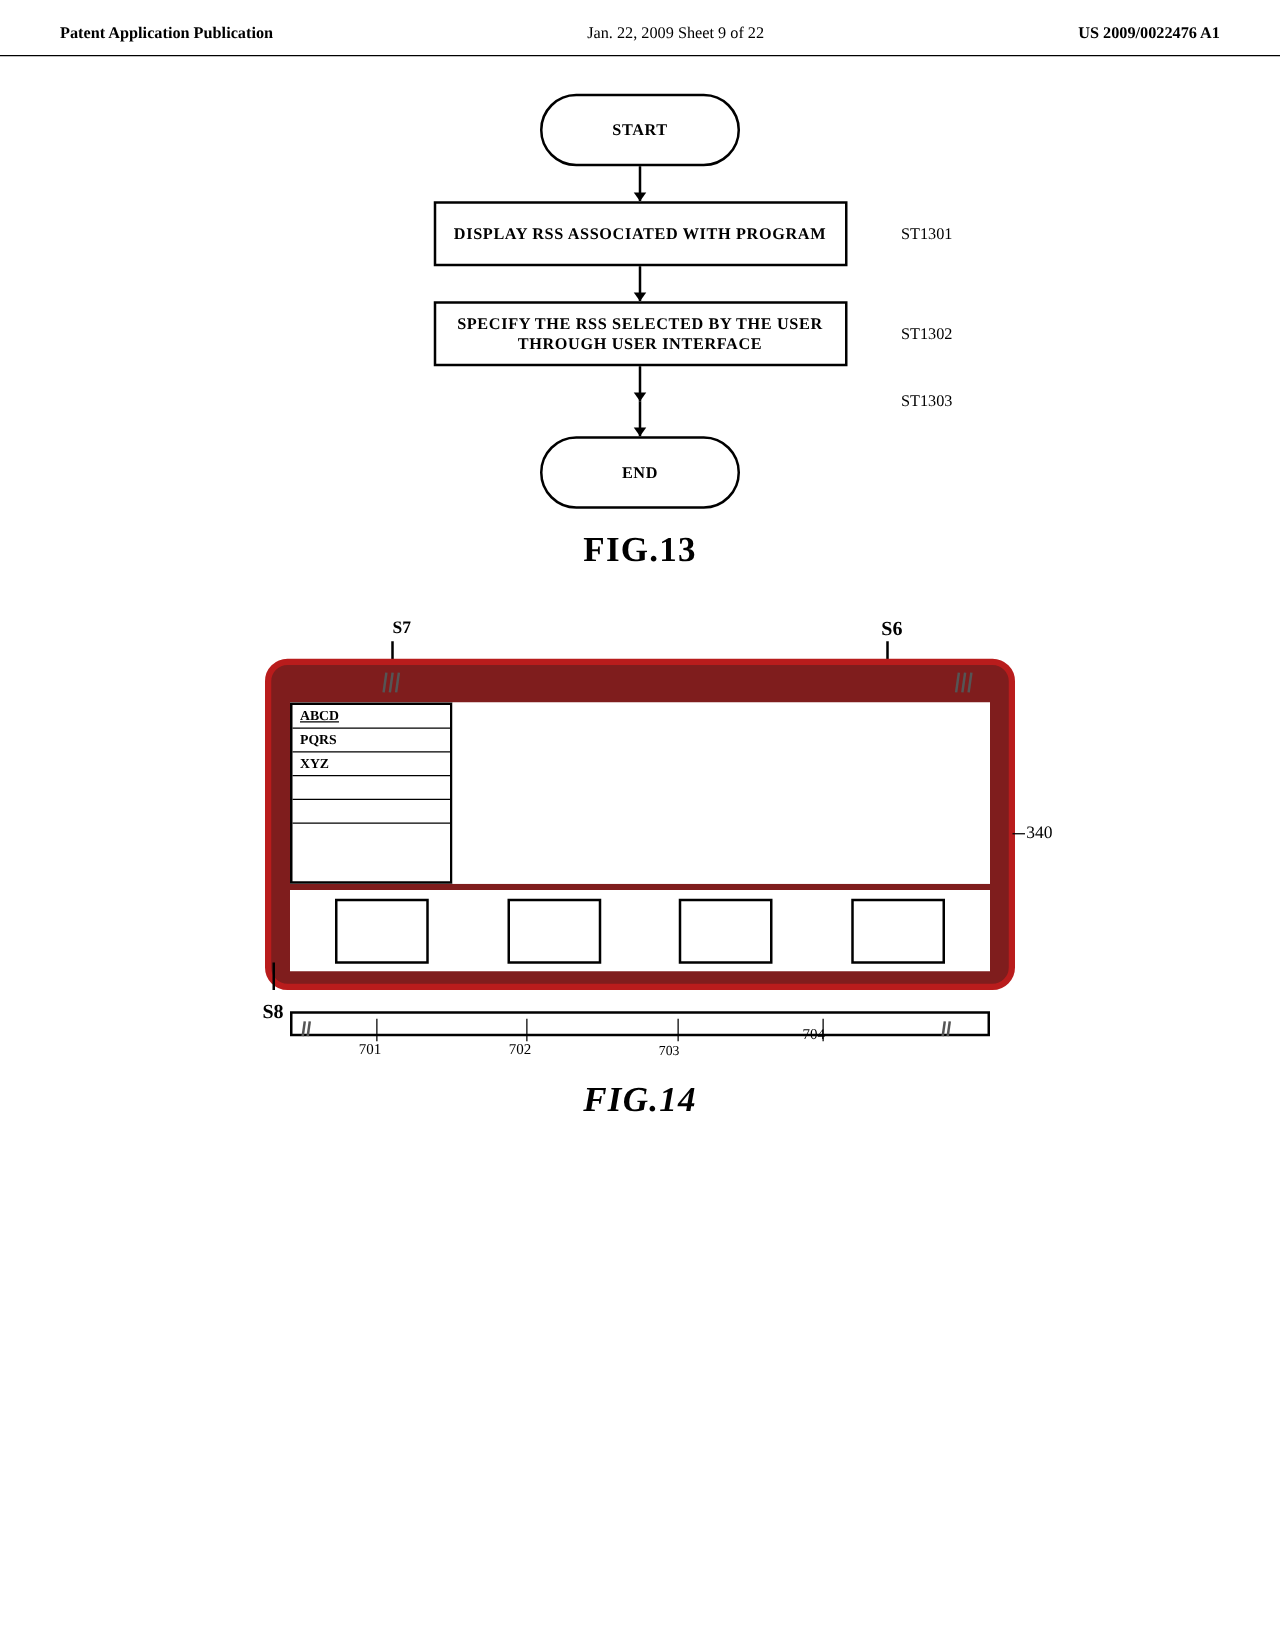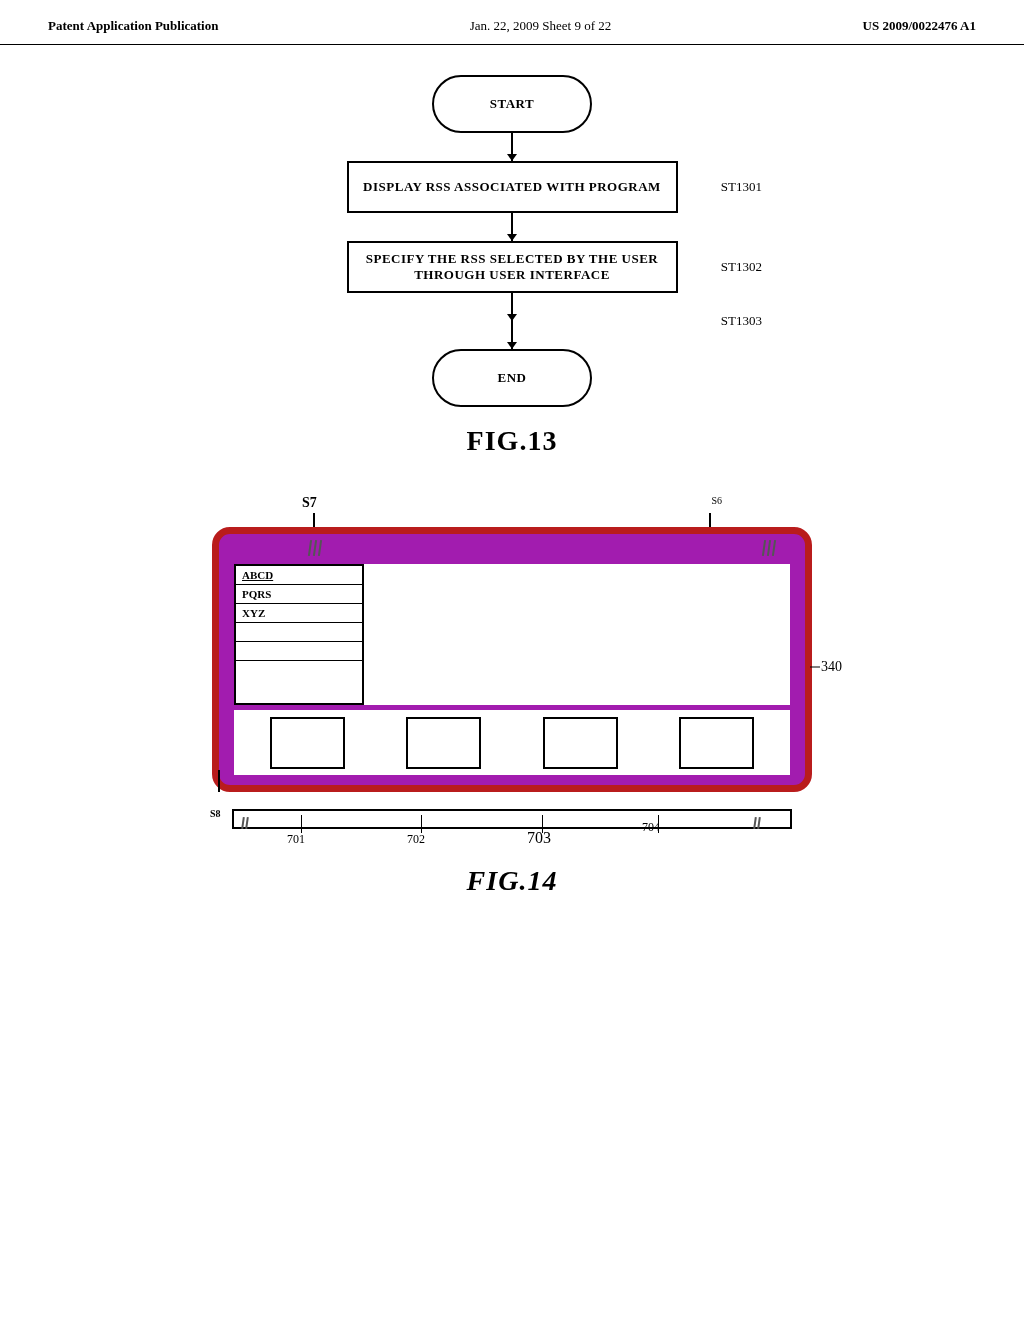--- a/index.html
+++ b/index.html
@@ -197,29 +197,29 @@
       </div>
 
     </div>
   </div>
 
   <div class="fig-label">FIG.13</div>
 
   <div class="fig14-section">
     <div class="tv-diagram" style="position:relative; width:660px; height:360px; margin: 0 auto;">
 
-      <span class="s-label" style="position:absolute; top:8px; left:120px; font-size:14px; font-weight:bold;">S7</span>
+      <span class="s-label" style="position:absolute; top:8px; left:132px; font-size:14px; font-weight:bold;">S7</span>
 
       <div style="position:absolute; top:26px; left:131px; width:2px; height:28px; background:#000;"></div>
 
-      <span class="s-label" style="position:absolute; top:8px; right:120px; font-size:10px; font-weight:normal;">S6</span>
+      <span class="s-label" style="position:absolute; top:8px; right:120px; font-size:16px; font-weight:bold;">S6</span>
 
       <div style="position:absolute; top:26px; right:131px; width:2px; height:28px; background:#000;"></div>
 
-      <div style="position:absolute; top:40px; left:30px; right:30px; bottom:55px; border:7px solid #b91c1c; border-radius:18px; background:#a21caf;">
+      <div style="position:absolute; top:40px; left:30px; right:30px; bottom:55px; border:5px solid #b91c1c; border-radius:18px; background:#7f1d1d;">
 
         <div style="position:absolute; top:6px; left:90px; display:flex; gap:3px;">
           <div style="width:2px; height:16px; background:#555; transform:rotate(8deg);"></div>
           <div style="width:2px; height:16px; background:#555; transform:rotate(8deg);"></div>
           <div style="width:2px; height:16px; background:#555; transform:rotate(8deg);"></div>
         </div>
 
         <div style="position:absolute; top:6px; right:30px; display:flex; gap:3px;">
           <div style="width:2px; height:16px; background:#555; transform:rotate(8deg);"></div>
           <div style="width:2px; height:16px; background:#555; transform:rotate(8deg);"></div>
@@ -246,42 +246,42 @@
           <div style="width:75px; height:52px; border:2px solid #000; background:#fff;"></div>
           <div style="width:75px; height:52px; border:2px solid #000; background:#fff;"></div>
         </div>
 
       </div>
 
       <span style="position:absolute; right:0px; top:50%; transform:translateY(-50%); font-size:14px;">340</span>
 
       <div style="position:absolute; right:22px; top:50%; width:10px; height:1px; background:#000; transform:translateY(-50%);"></div>
 
-      <span class="s-label" style="position:absolute; bottom:28px; left:28px; font-size:10px; font-weight:bold;">S8</span>
+      <span class="s-label" style="position:absolute; bottom:28px; left:28px; font-size:16px; font-weight:bold;">S8</span>
 
       <div style="position:absolute; bottom:55px; left:36px; width:2px; height:22px; background:#000;"></div>
 
       <div style="position:absolute; bottom:18px; left:50px; right:50px; height:20px; border:2px solid #000; background:#fff;">
 
         <div style="position:absolute; bottom:-2px; left:8px; display:flex; gap:2px;">
           <div style="width:2px; height:12px; background:#555; transform:rotate(8deg);"></div>
           <div style="width:2px; height:12px; background:#555; transform:rotate(8deg);"></div>
         </div>
 
         <div style="position:absolute; bottom:-2px; right:30px; display:flex; gap:2px;">
           <div style="width:2px; height:12px; background:#555; transform:rotate(8deg);"></div>
           <div style="width:2px; height:12px; background:#555; transform:rotate(8deg);"></div>
         </div>
       </div>
 
       <span style="position:absolute; bottom:0px; left:105px; font-size:12px;font-family:Liberation Serif, serif;">701</span>
 
       <span style="position:absolute; bottom:0px; left:225px; font-size:12px;">702</span>
 
-      <span style="position:absolute; bottom:0px; left:345px; font-size:16px;">703</span>
+      <span style="position:absolute; bottom:0px; left:345px; font-size:11px;">703</span>
 
       <span style="position:absolute; bottom:12px; left:460px; font-size:12px;">704</span>
 
       <div style="position:absolute; bottom:14px; left:119px; width:1px; height:18px; background:#000;"></div>
       <div style="position:absolute; bottom:14px; left:239px; width:1px; height:18px; background:#000;"></div>
       <div style="position:absolute; bottom:14px; left:360px; width:1px; height:18px; background:#000;"></div>
       <div style="position:absolute; bottom:14px; left:476px; width:1px; height:18px; background:#000;"></div>
 
     </div>
   </div>

